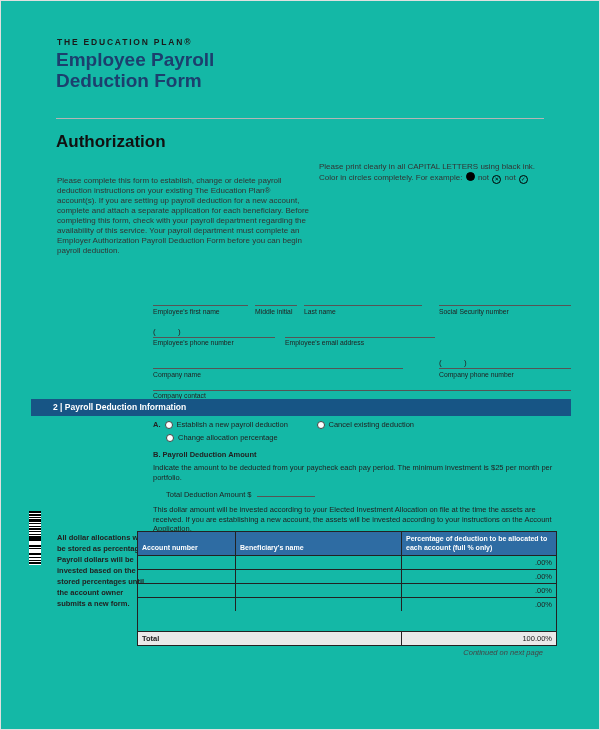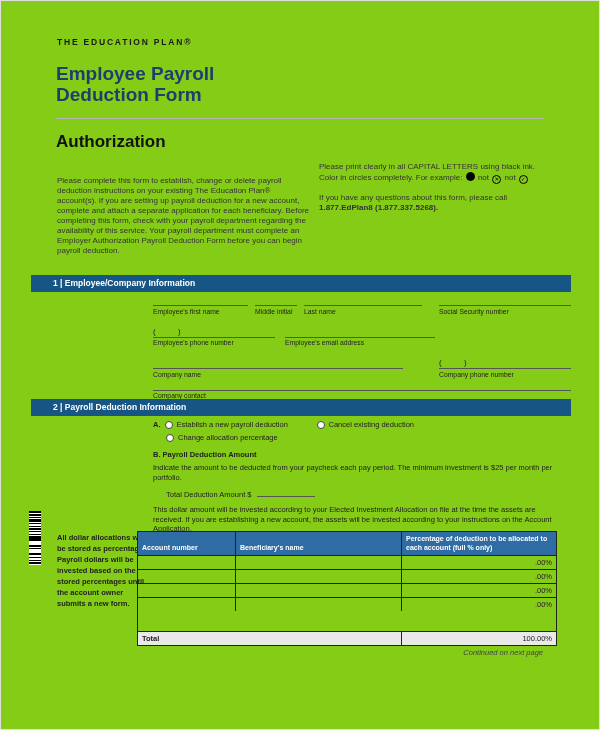--- a/index.html
+++ b/index.html
@@ -1,20 +1,20 @@
 <!DOCTYPE html>
 <html style="--section-bar: #175585; --table-header: #2e6ca3; --title-color: #1c3f6e;"><head>
 <meta charset="utf-8">
 <style>
   html,body{margin:0;padding:0;background:#f3f3f3;}
-  .page{position:relative;width:600px;height:730px;background:#84cc16;margin:0 auto;
+  .page{position:relative;width:600px;height:730px;background:#14b8a6;margin:0 auto;
         font-family:"Liberation Sans",sans-serif;color:#222;overflow:hidden;
         border:1px solid #e0e0e0;box-sizing:border-box;}
   .brand{position:absolute;left:56px;top:36px;font-size:8.5px;font-weight:bold;letter-spacing:1.8px;color:#1a1a1a;}
-  .title{position:absolute;left:55px;top:62px;font-size:19px;font-weight:bold;color:var(--title-color,#1c3f6e);line-height:21px;}
+  .title{position:absolute;left:55px;top:48px;font-size:19px;font-weight:bold;color:var(--title-color,#1c3f6e);line-height:21px;}
   .header-rule{position:absolute;left:55px;right:55px;top:117px;border-top:1px solid #b5b5b5;}
   .instructions-heading{position:absolute;left:55px;top:131px;font-size:17px;font-weight:bold;color:#111;}
   .instr-left{position:absolute;left:56px;top:175px;width:252px;font-size:8px;line-height:10px;color:#333;}
   .instr-right{position:absolute;left:318px;top:161px;width:232px;font-size:8px;line-height:10px;color:#333;}
   .instr-right .q{margin-top:9px;}
   .bold{font-weight:bold;}
   .ex{display:inline-flex;width:7px;height:7px;border:1px solid #000;border-radius:50%;
       align-items:center;justify-content:center;font-size:5.5px;line-height:1;vertical-align:-1px;margin:0 1px;color:#000;}
   .ex.filled{background:#000;}
   .section-bar{position:absolute;left:30px;width:540px;height:17px;background:var(--section-bar,#175585);
@@ -89,27 +89,22 @@
       <span class="ex filled"></span>
       <span>not</span>
       <span class="ex">
           <span>✕</span>
         </span>
       <span>not</span>
       <span class="ex">
           <span>✓</span>
         </span>
     </div>
-    <div class="q">
-      <span>If you have any questions about this form, please call</span>
-      <span class="bold">1.877.EdPlan8 (1.877.337.5268).</span>
-    </div>
-  </div>
-
-  <div class="section-bar bar1">1 | Employee/Company Information</div>
+  </div>
+
 
   <div class="sec1">
     <div class="frow">
       <div class="cell c-fn">
         <div class="line"></div>
         <div class="flabel">Employee's first name</div>
       </div>
       <div class="cell c-mi">
         <div class="line"></div>
         <div class="flabel">Middle initial</div>

